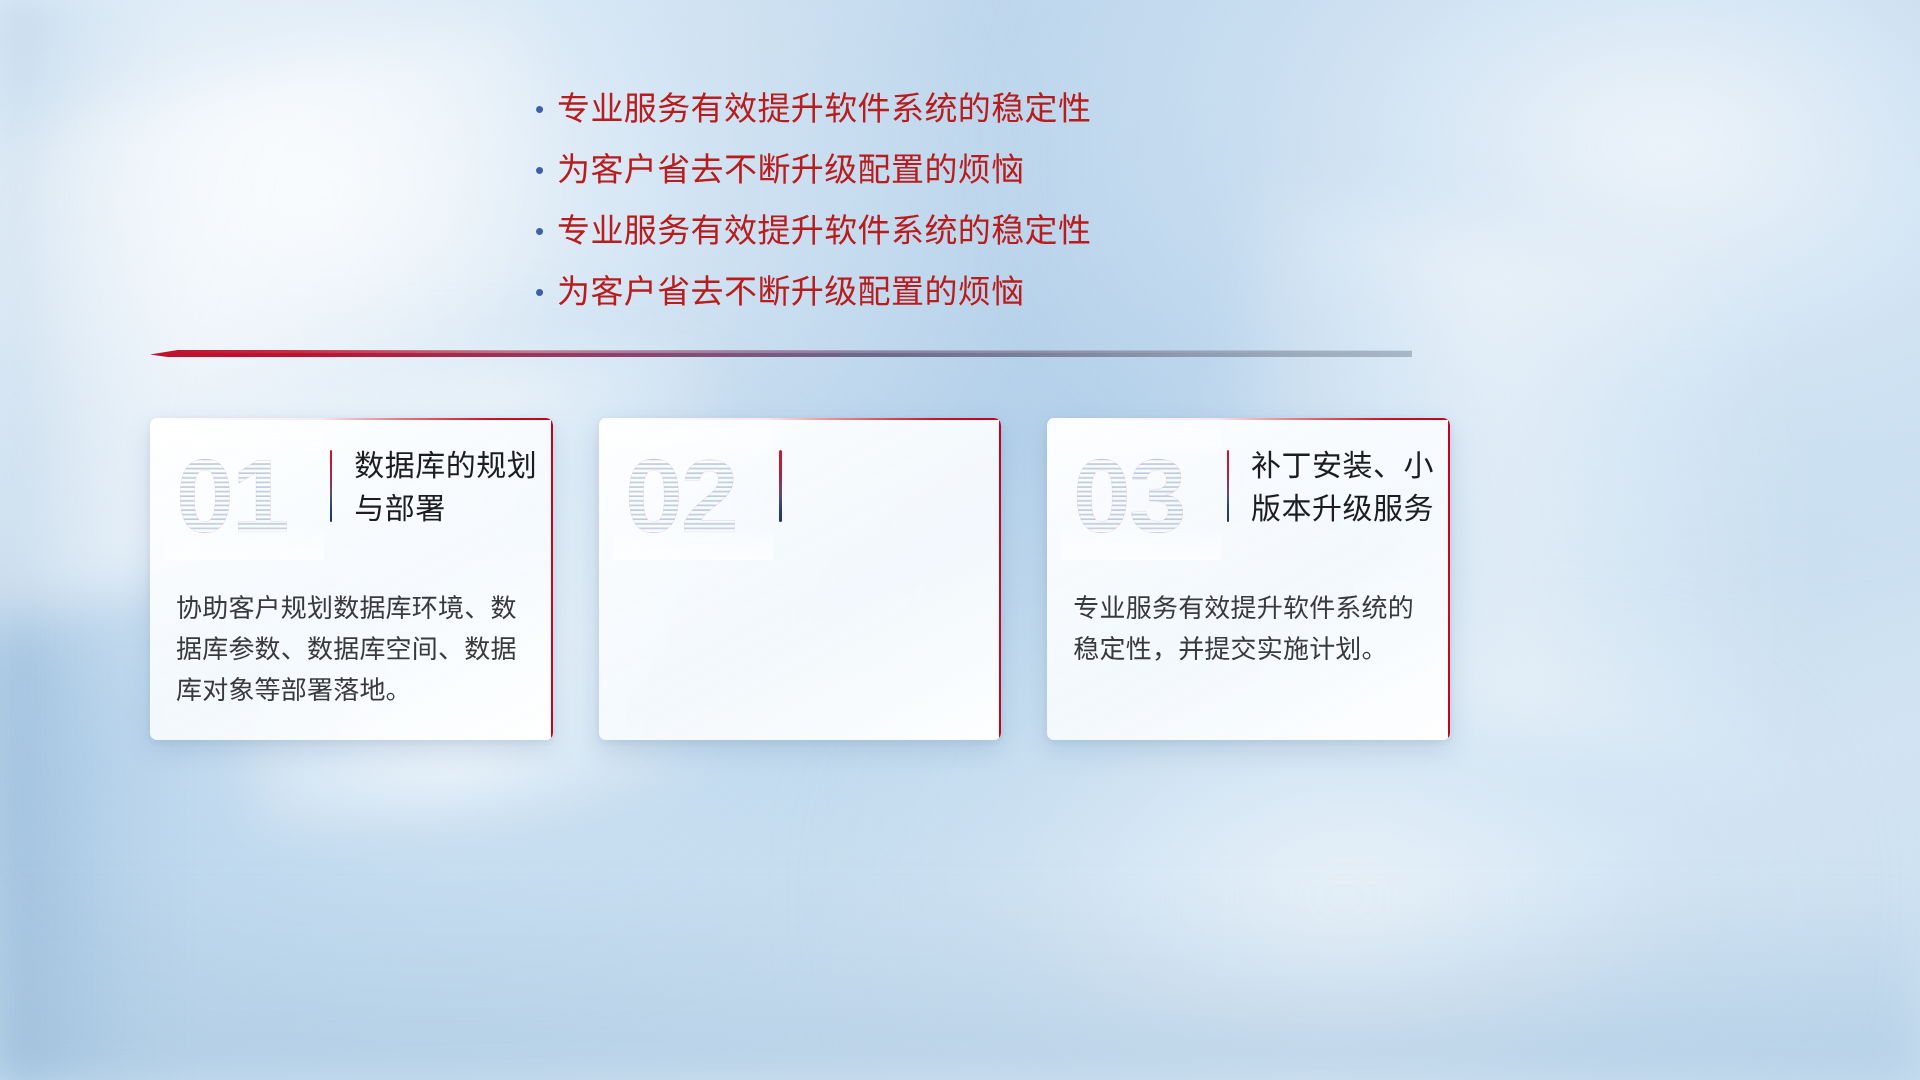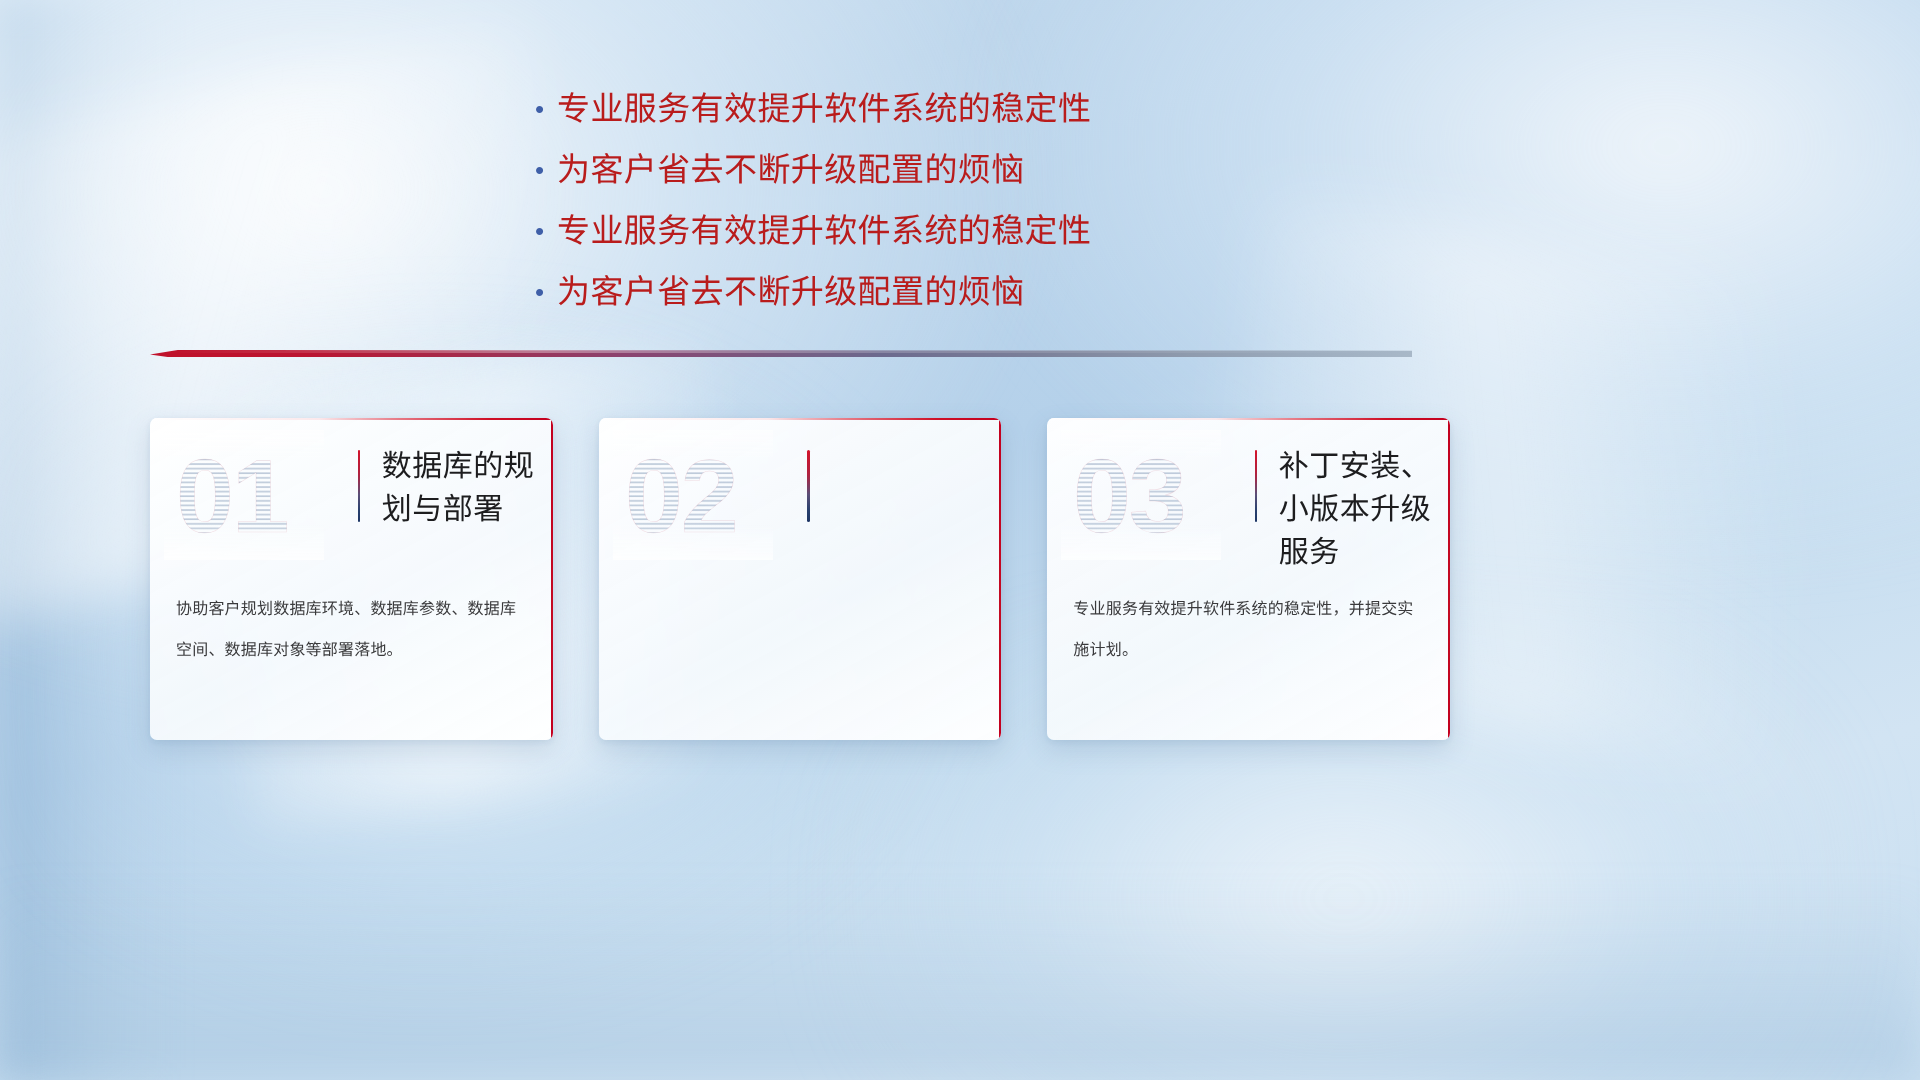--- a/index.html
+++ b/index.html
@@ -143,37 +143,37 @@
   .ghost-num{
     position:absolute;
     left:24px; top:22px;
     width:140px; height:110px;
     font-size:0;
   }
   .ghost-num svg{ display:block; width:140px; height:110px; }
 
   .card-title-wrap{
     position:absolute; left:180px; top:26px;
-    display:flex; align-items:flex-start; gap:22px;margin-left:28px;
+    display:flex; align-items:flex-start; gap:22px;
   }
   .title-bar{
     width:3px; height:72px; border-radius:2px;
     background:linear-gradient(180deg,#d3132b 0%, #b0213f 34%, #5a4f78 62%, #28406e 84%, #1d3564 100%);
     margin-top:6px;
   }
   .card-title{
     font-size:30px; line-height:43px;
     color:#1d1d1f;
     letter-spacing:.5px;
     font-weight:400;
     max-width:200px;
   }
   .card-body{
     position:absolute; left:26px; right:26px; top:170px;
-    font-size:16px; line-height:41px;
+    font-size:26px; line-height:41px;
     color:#3a3a3c;
     letter-spacing:.2px;
   }
 
   
   .ghost-fade{
     position:absolute; left:14px; top:12px; width:160px; height:130px;
     pointer-events:none;
     background:linear-gradient(180deg, rgba(255,255,255,.55) 0%, rgba(255,255,255,0) 22%, rgba(255,255,255,0) 72%, rgba(255,255,255,.70) 100%);
   }

